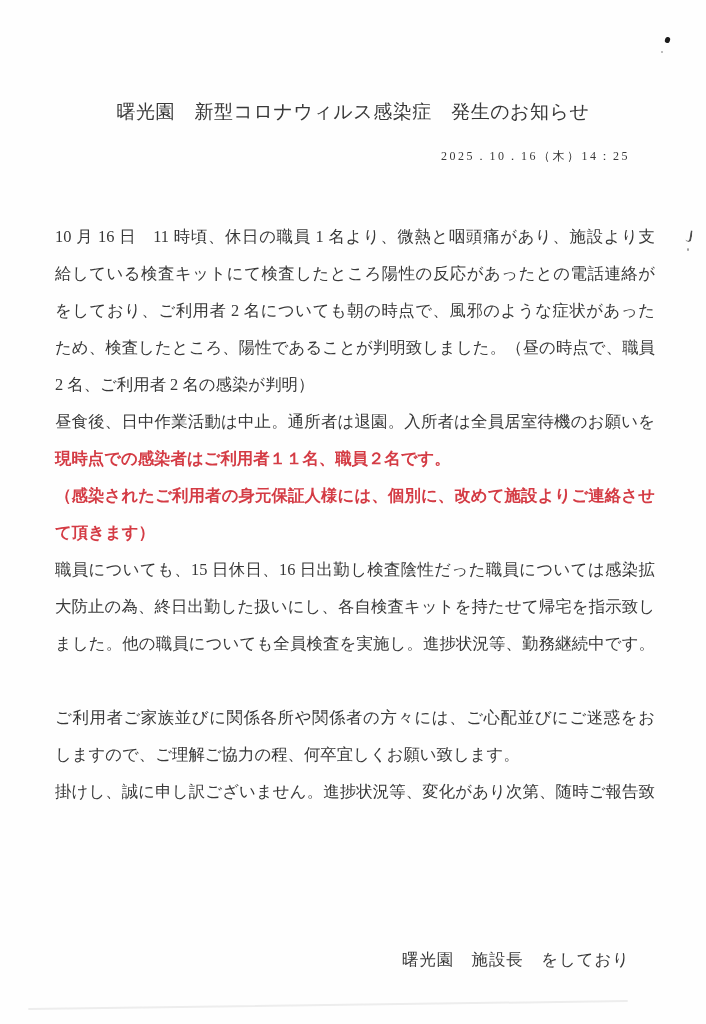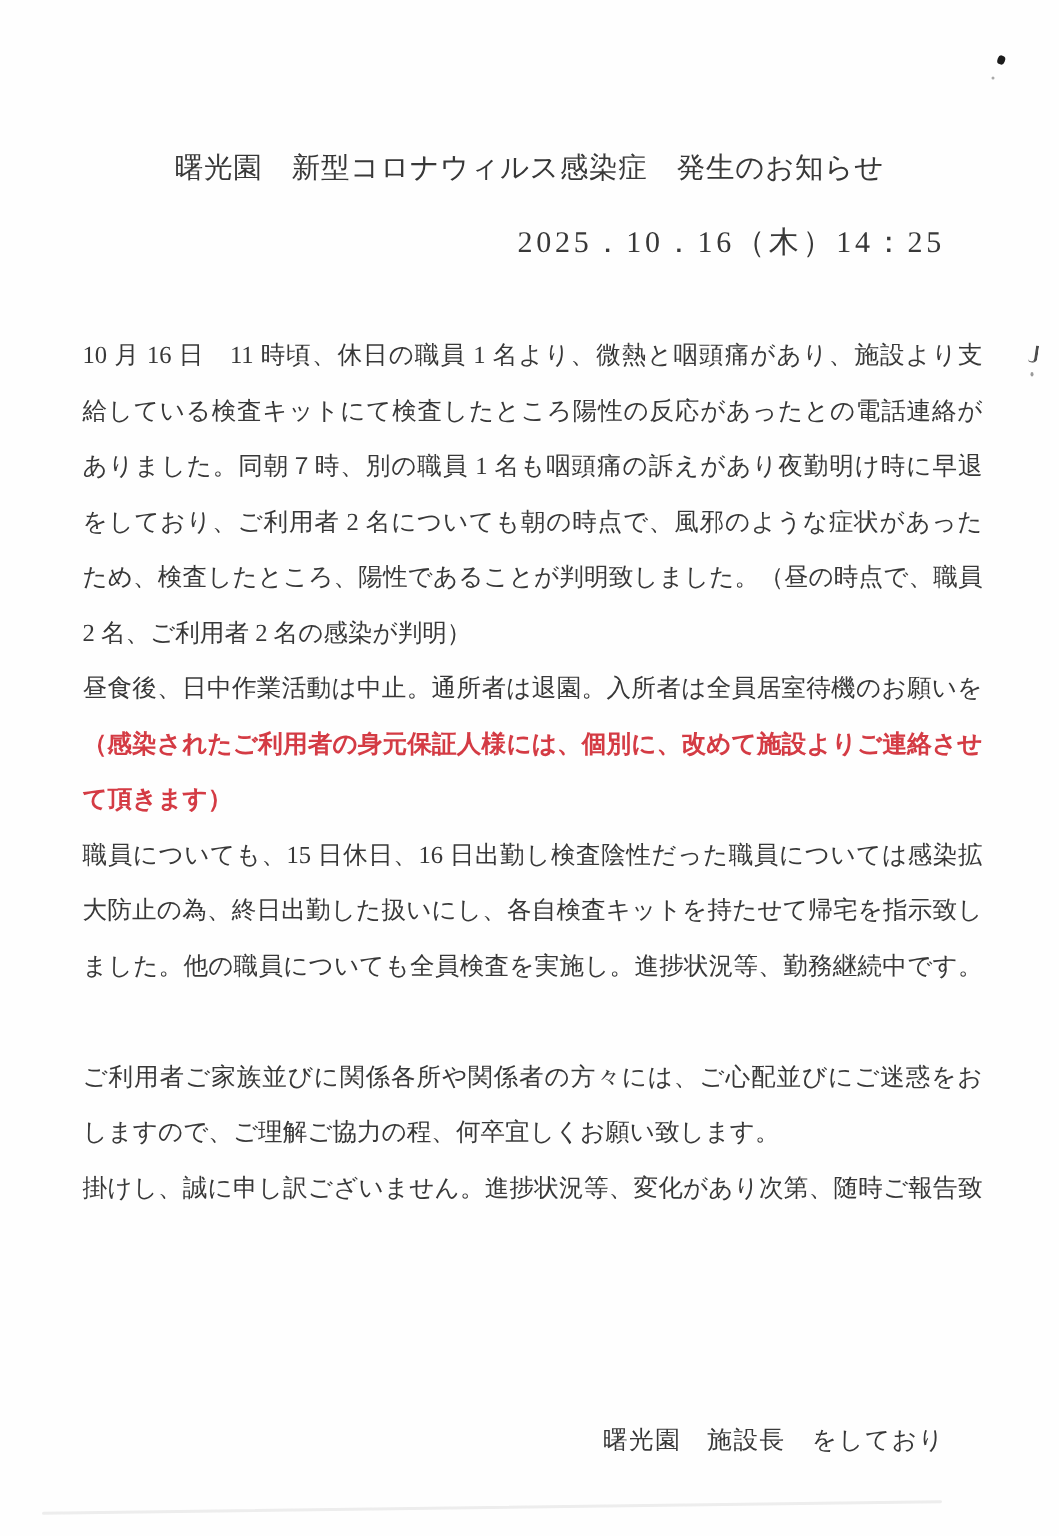--- a/index.html
+++ b/index.html
@@ -17,21 +17,21 @@
     position:relative;width:706px;height:1024px;overflow:hidden;
     background:var(--bg);color:var(--ink);
   }
   .title{
     position:absolute;top:99px;left:0;width:100%;
     margin:0;text-align:center;
     font-size:19px;font-weight:500;letter-spacing:.5px;
   }
   .datetime{
     position:absolute;top:148px;right:76px;
-    font-size:20px;letter-spacing:2.5px;text-align:center;
+    font-size:12px;letter-spacing:2.5px;text-align:center;
   }
   .doc-body{
     position:absolute;top:218px;left:55px;width:600px;
     font-size:16.4px;
   }
   .line{
     height:37px;line-height:37px;white-space:nowrap;
   }
   .line.justify{
     text-align:justify;
@@ -73,25 +73,25 @@
 </style>
 </head>
 <body>
 
 <div class="page">
   <h1 class="title">曙光園　新型コロナウィルス感染症　発生のお知らせ</h1>
   <div class="datetime">2025．10．16（木）14：25</div>
   <div class="doc-body">
       <div class="line justify">10 月 16 日　11 時頃、休日の職員 1 名より、微熱と咽頭痛があり、施設より支</div>
       <div class="line justify">給している検査キットにて検査したところ陽性の反応があったとの電話連絡が</div>
-      <div class="line justify">ありました。同朝７時、別の職員 1 名も咽頭痛の訴えがあり夜勤明け時に早退</div>
       <div class="line justify">をしており、ご利用者 2 名についても朝の時点で、風邪のような症状があった</div>
       <div class="line justify">ため、検査したところ、陽性であることが判明致しました。（昼の時点で、職員</div>
       <div class="line">2 名、ご利用者 2 名の感染が判明）</div>
       <div class="line justify">昼食後、日中作業活動は中止。通所者は退園。入所者は全員居室待機のお願いを</div>
+      <div class="line red">現時点での感染者はご利用者１１名、職員２名です。</div>
       <div class="line justify red">（感染されたご利用者の身元保証人様には、個別に、改めて施設よりご連絡させ</div>
       <div class="line red">て頂きます）</div>
       <div class="line justify">職員についても、15 日休日、16 日出勤し検査陰性だった職員については感染拡</div>
       <div class="line justify">大防止の為、終日出勤した扱いにし、各自検査キットを持たせて帰宅を指示致し</div>
       <div class="line justify">ました。他の職員についても全員検査を実施し。進捗状況等、勤務継続中です。</div>
       <div class="line spacer"></div>
       <div class="line justify">ご利用者ご家族並びに関係各所や関係者の方々には、ご心配並びにご迷惑をお</div>
       <div class="line">しますので、ご理解ご協力の程、何卒宜しくお願い致します。</div>
       <div class="line justify">掛けし、誠に申し訳ございません。進捗状況等、変化があり次第、随時ご報告致</div>
     </div>

